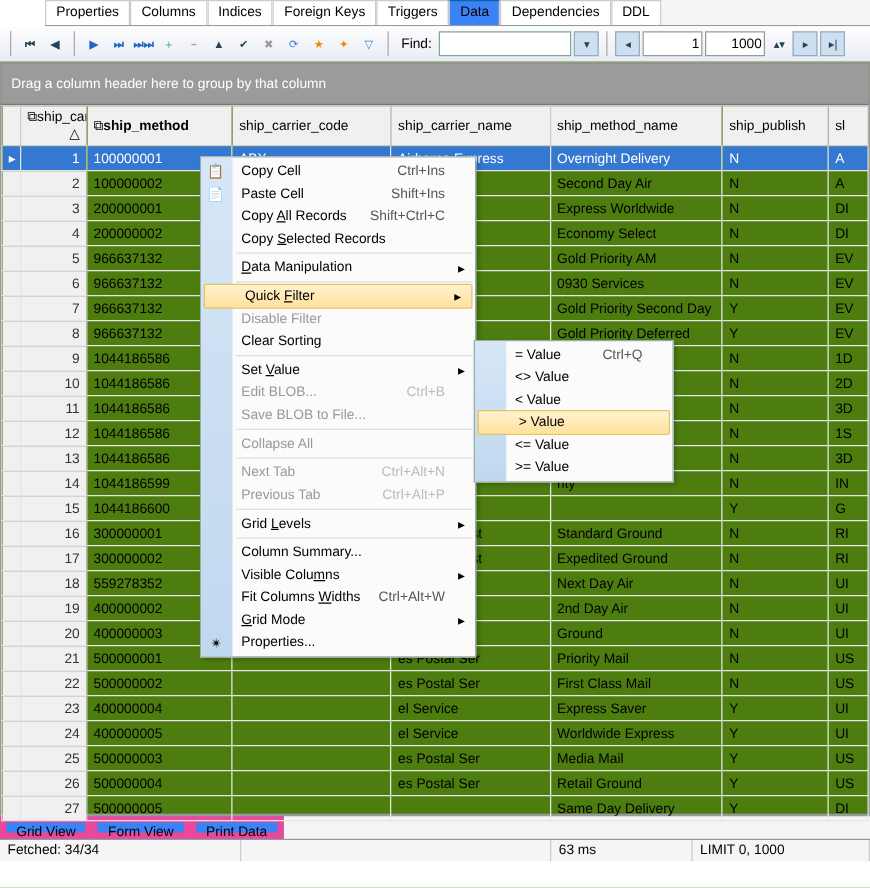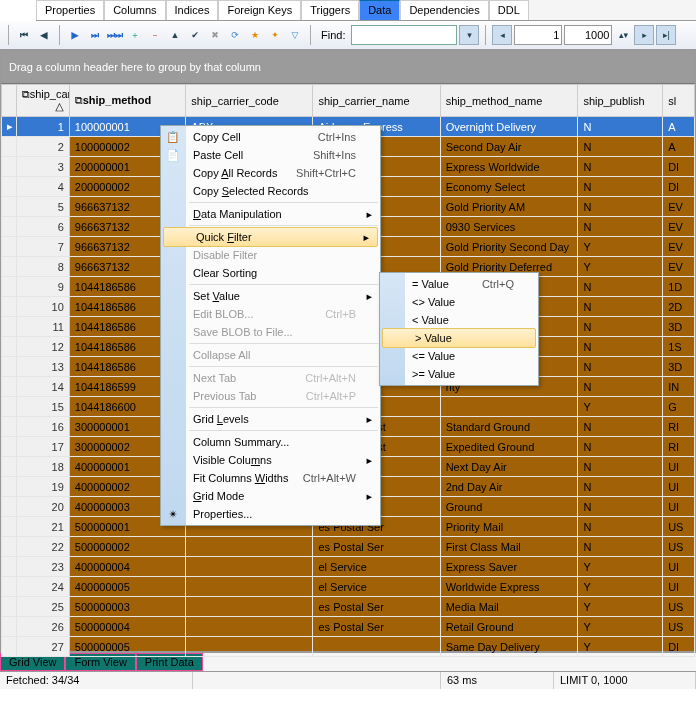--- a/index.html
+++ b/index.html
@@ -73,21 +73,21 @@
     color: #fff;
     font-size: 11px;
     padding: 10px 8px;
     border-bottom: 1px solid #777;
   }
   .grid-wrap {
     border: 1px solid #999;
     position: relative;
     height: 600px; 
     margin: 0;
-    background: #a16207;
+    background: #4d7c0f;
   }
   .grid {
     font-size: 11px;
     border-collapse: collapse;
     width: 100%;
     table-layout: fixed;
   }
   .grid th {
     background: #f0f0f0;
     border: 1px solid #ccc;
@@ -125,22 +125,22 @@
     border-right:1px solid #ccc;
   }
   .tabs-bottom {
     display: flex;
     border-top: 1px solid #999;
     background: #f5f5f5;
     height: 18px;
   }
   .tabs-bottom .tab {
     padding: 2px 8px;
-    border: 1px solid #ec4899;
-    background: #0f766e;
+    border: 5px solid #ec4899;
+    background: #3b82f6;
     font-size: 11px;
   }
   .status-bar {
     display: flex;
     border-top: 1px solid #999;
     background: #f5f5f5;
     font-size: 11px;
     height: 17px;
   }
   .status-bar .cell {
@@ -428,21 +428,21 @@
           <td>300000002</td>
           <td></td>
           <td>Package Syst</td>
           <td>Expedited Ground</td>
           <td>N</td>
           <td>RI</td>
         </tr>
         <tr>
           <td class="rowsel"></td>
           <td class="rownum">18</td>
-          <td>400000001</td>
+          <td>559278352</td>
           <td></td>
           <td>el Service</td>
           <td>Next Day Air</td>
           <td>N</td>
           <td>UI</td>
         </tr>
         <tr>
           <td class="rowsel"></td>
           <td class="rownum">19</td>
           <td>400000002</td>

